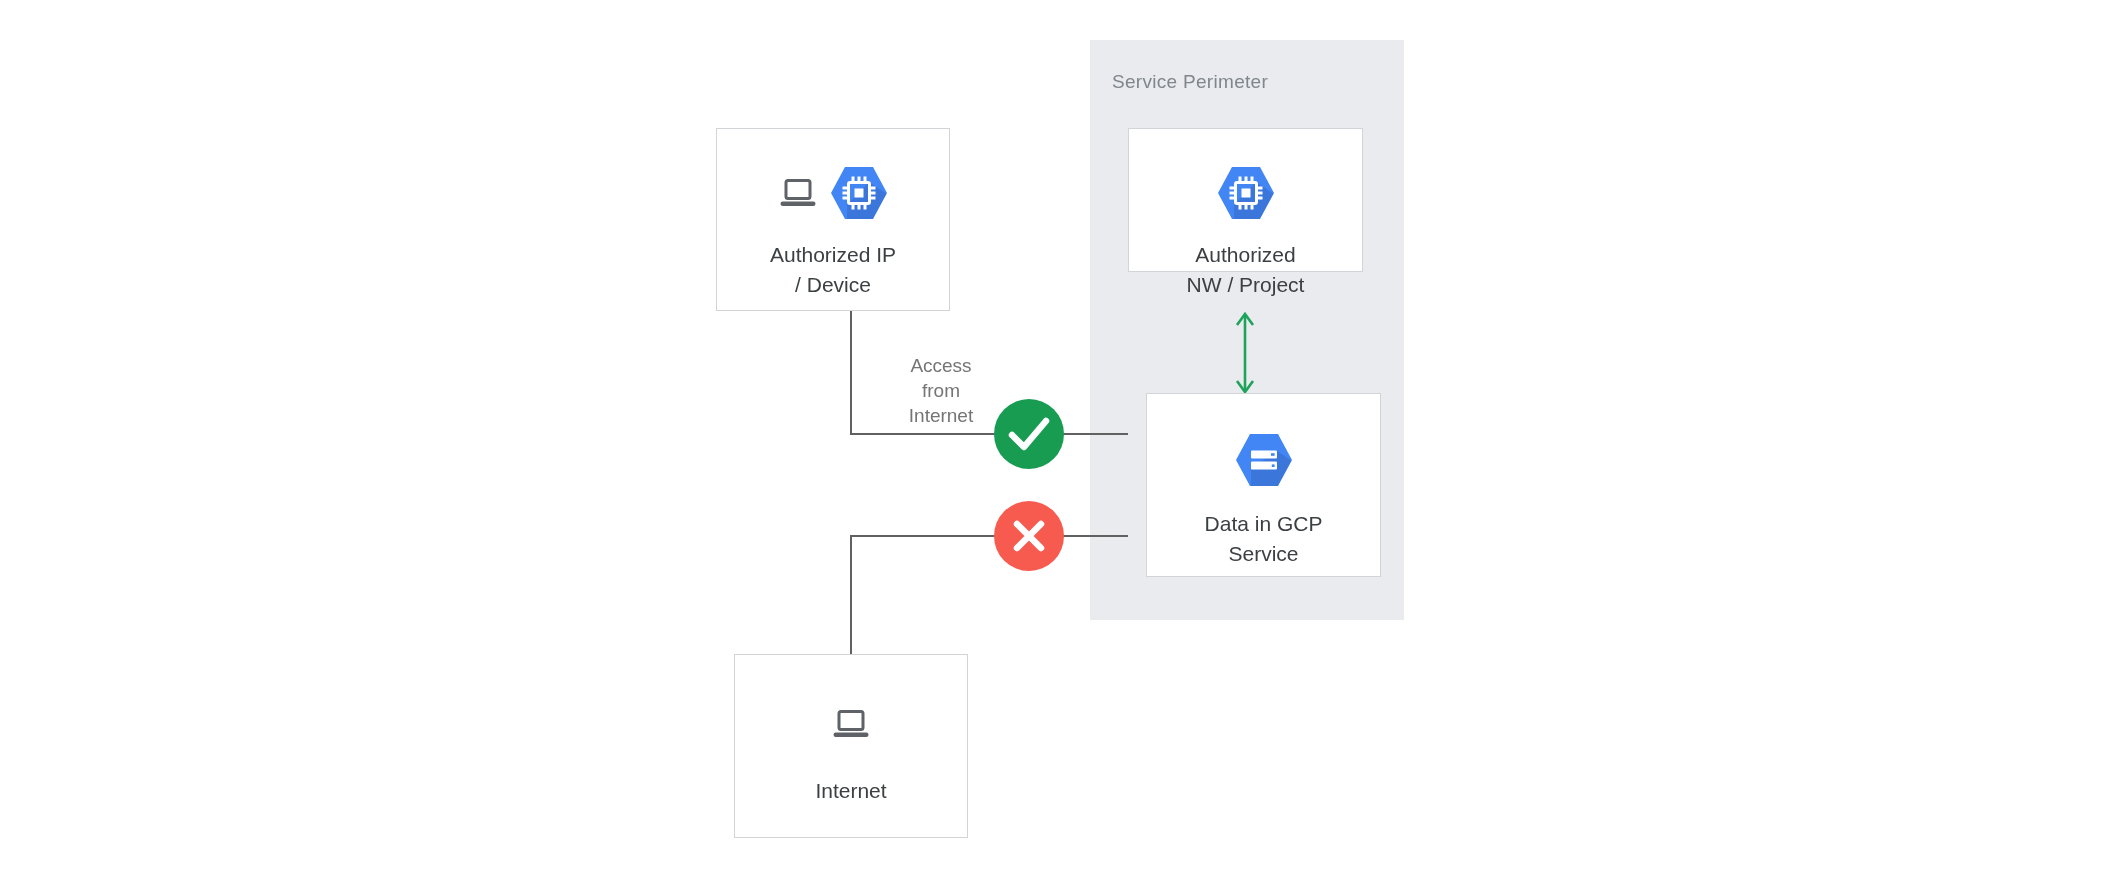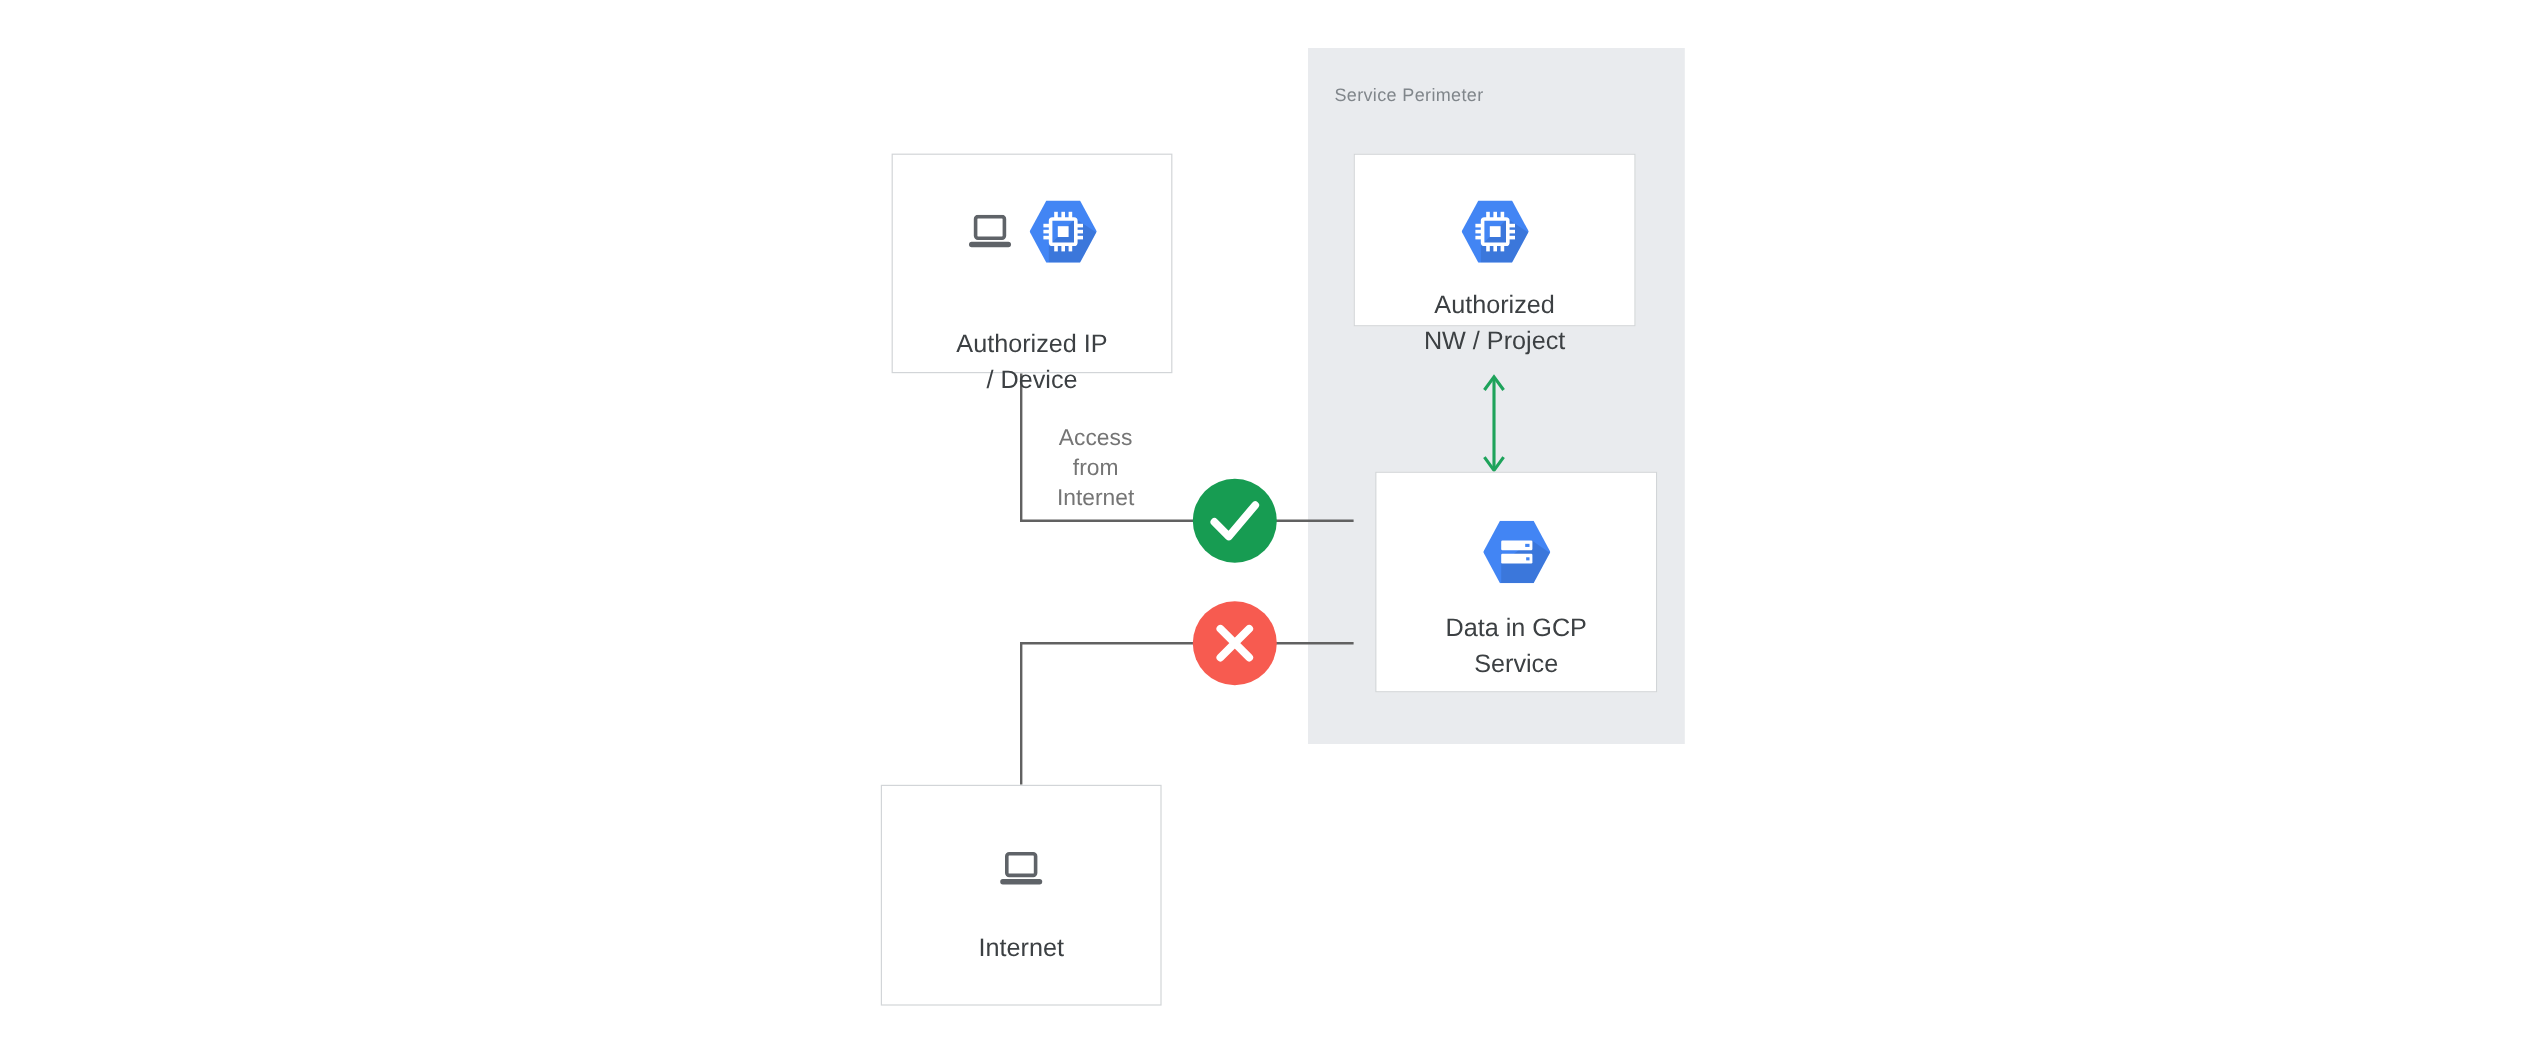--- a/index.html
+++ b/index.html
@@ -15,21 +15,21 @@
   
   .perimeter {
     position: absolute;
     left: 1090px; top: 40px;
     width: 314px; height: 580px;
     background: var(--panel_bg, #e9ebee);
   }
   .perimeter-label {
     position: absolute;
     left: 22px; top: 31px;
-    font-size: 15px;
+    font-size: 19px;
     color: var(--perimeter_text, #80868b);
     letter-spacing: 0.3px;
     white-space: nowrap;
   }
 
   
   svg.overlay {
     position: absolute;
     left: 0; top: 0;
     width: 2112px; height: 882px;
@@ -44,21 +44,21 @@
   
   .node {
     position: absolute;
     background: #ffffff;
     border: 1px solid var(--box_border, #d2d5d8);
     box-sizing: border-box;
     display: flex;
     flex-direction: column;
     align-items: center;
   }
-  .node-ip       { left: 743px;  top: 128px; width: 234px; height: 183px; gap: 32px; }
+  .node-ip       { left: 716px;  top: 128px; width: 234px; height: 183px; }
   .node-nw       { left: 1128px; top: 128px; width: 235px; height: 144px; }
   .node-data     { left: 1128px; top: 393px; width: 235px; height: 184px; margin-left: 18px; }
   .node-internet { left: 734px;  top: 654px; width: 234px; height: 184px; }
 
   .node-icons {
     display: flex;
     align-items: center;
     gap: 14px;
   }
   .node-ip .node-icons, .node-nw .node-icons { margin-top: 38px; height: 52px; }
@@ -77,20 +77,21 @@
   .node-internet .node-label { margin-top: 37px; }
 
   
   .edge-label {
     position: absolute;
     font-size: 19px;
     line-height: 25px;
     color: var(--label_muted, #757575);
     text-align: center;
     white-space: pre-line;
+    padding-left: 28px;
   }
   .edge-label-access { left: 853px; top: 353px; width: 120px; }
   .edge-label-valid  { left: 781px; top: 480px; width: 240px; }
 
   
   .hex-fill { fill: var(--hexagon_blue, #4285f4); }
   .hex-shadow { fill: rgba(0,0,0,0.10); }
   .laptop-stroke { stroke: var(--icon_gray, #5f6368); stroke-width: 3; fill: none; }
   .laptop-fill { fill: var(--icon_gray, #5f6368); }
   .chip-stroke { stroke: #ffffff; stroke-width: 3; fill: none; }

